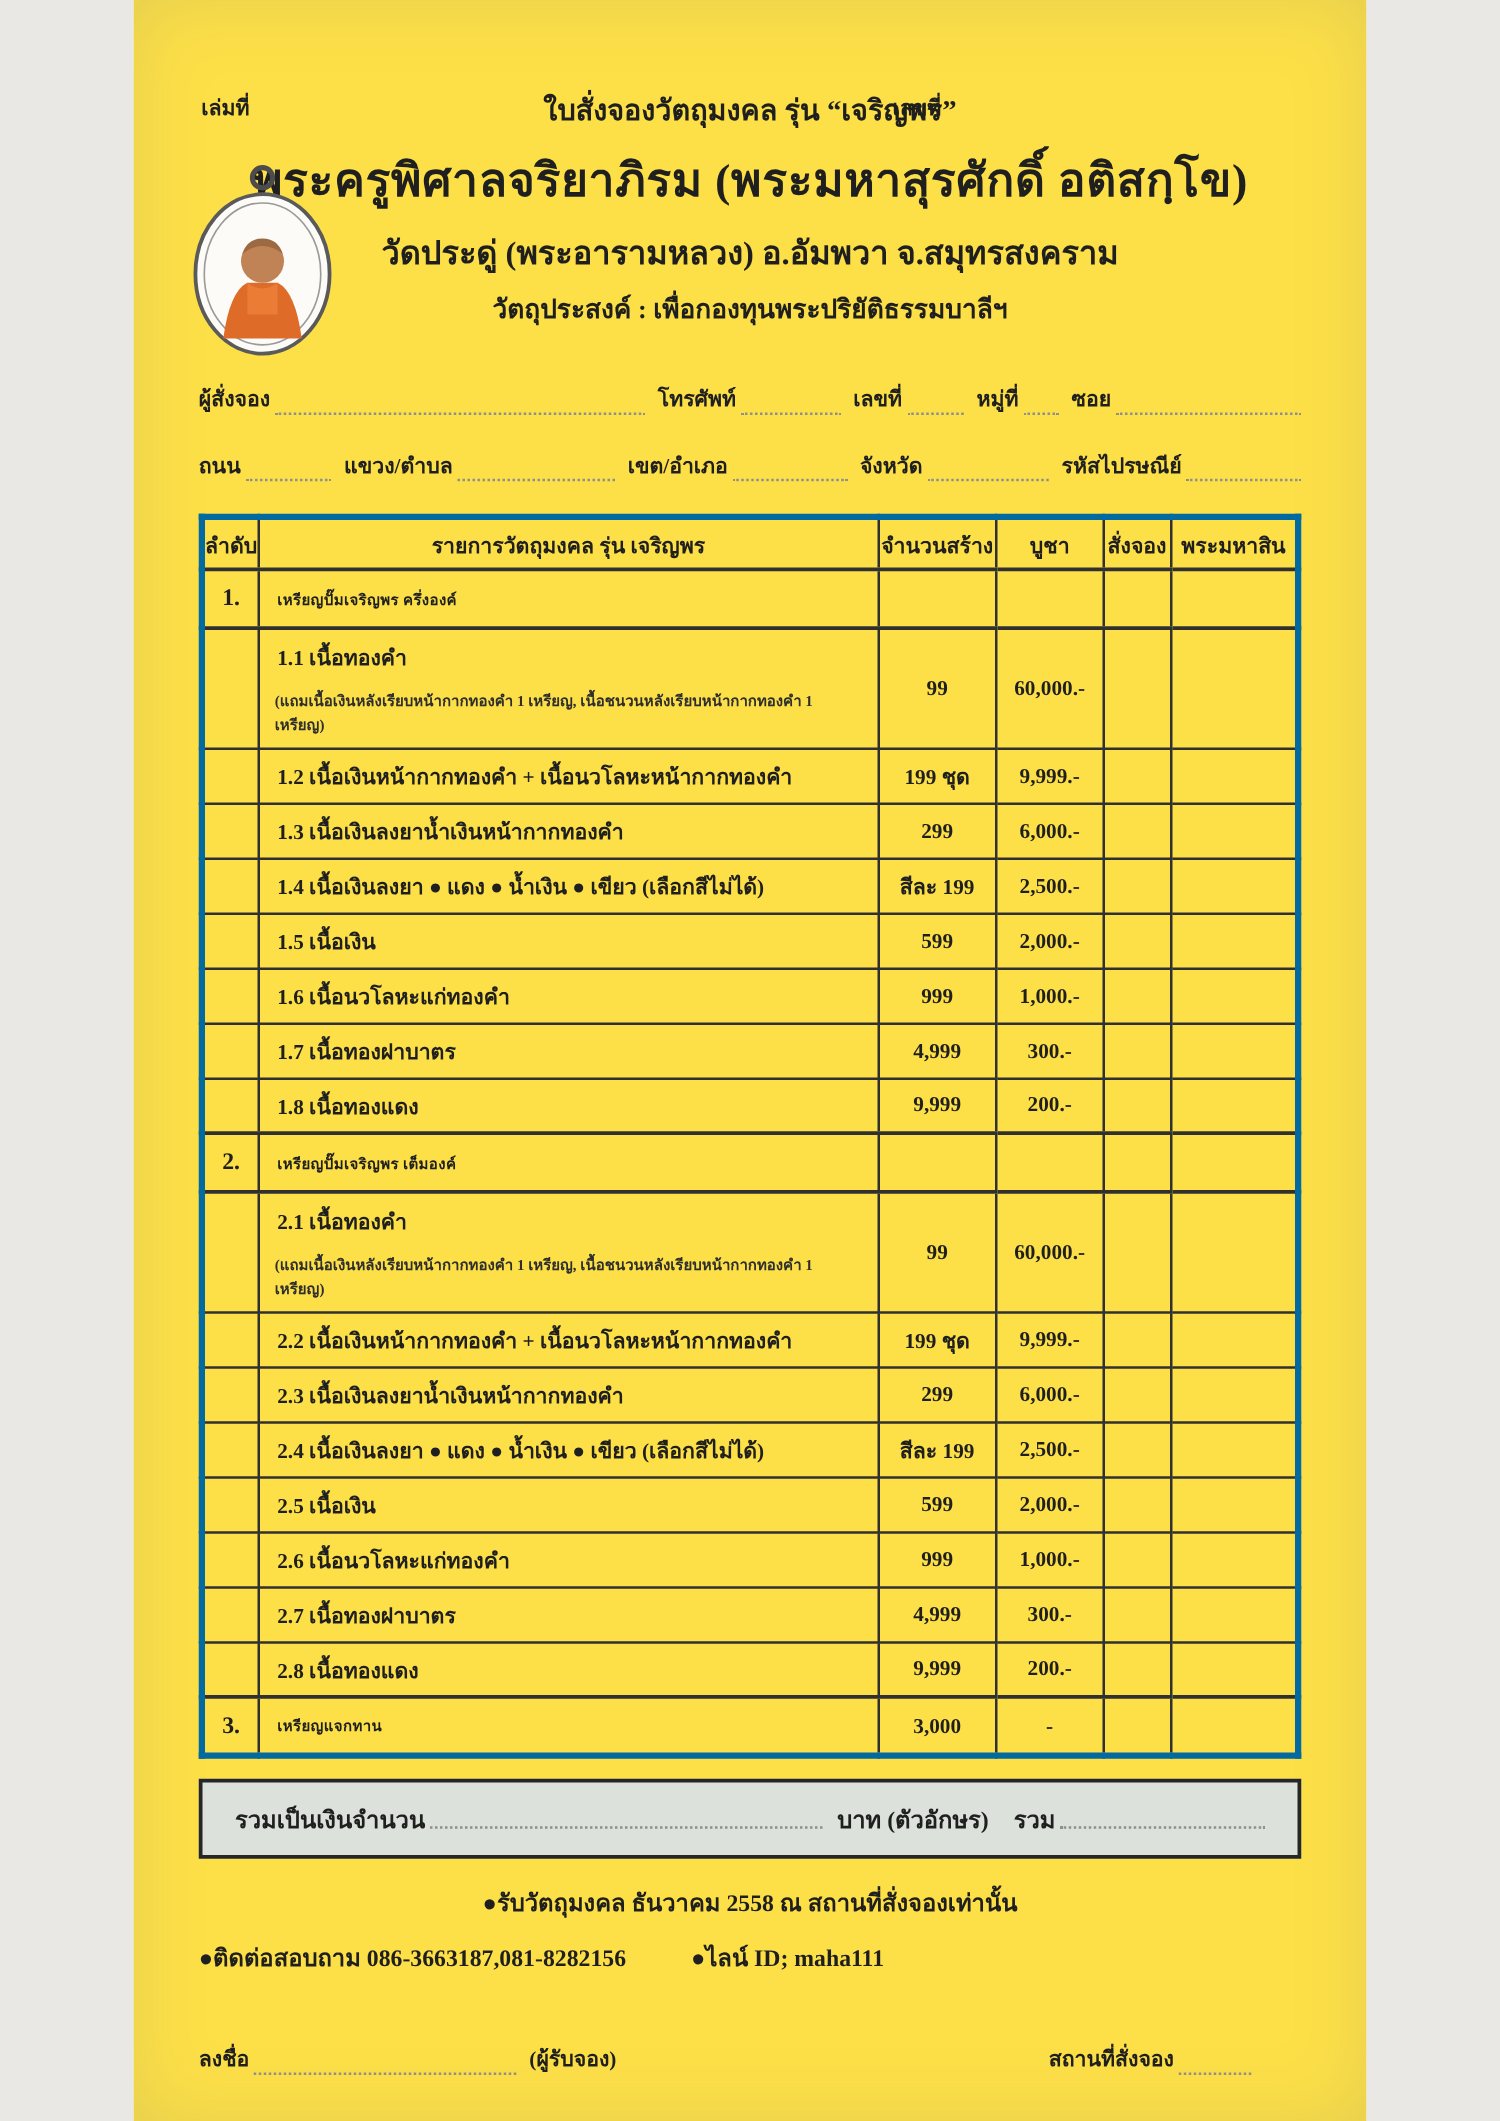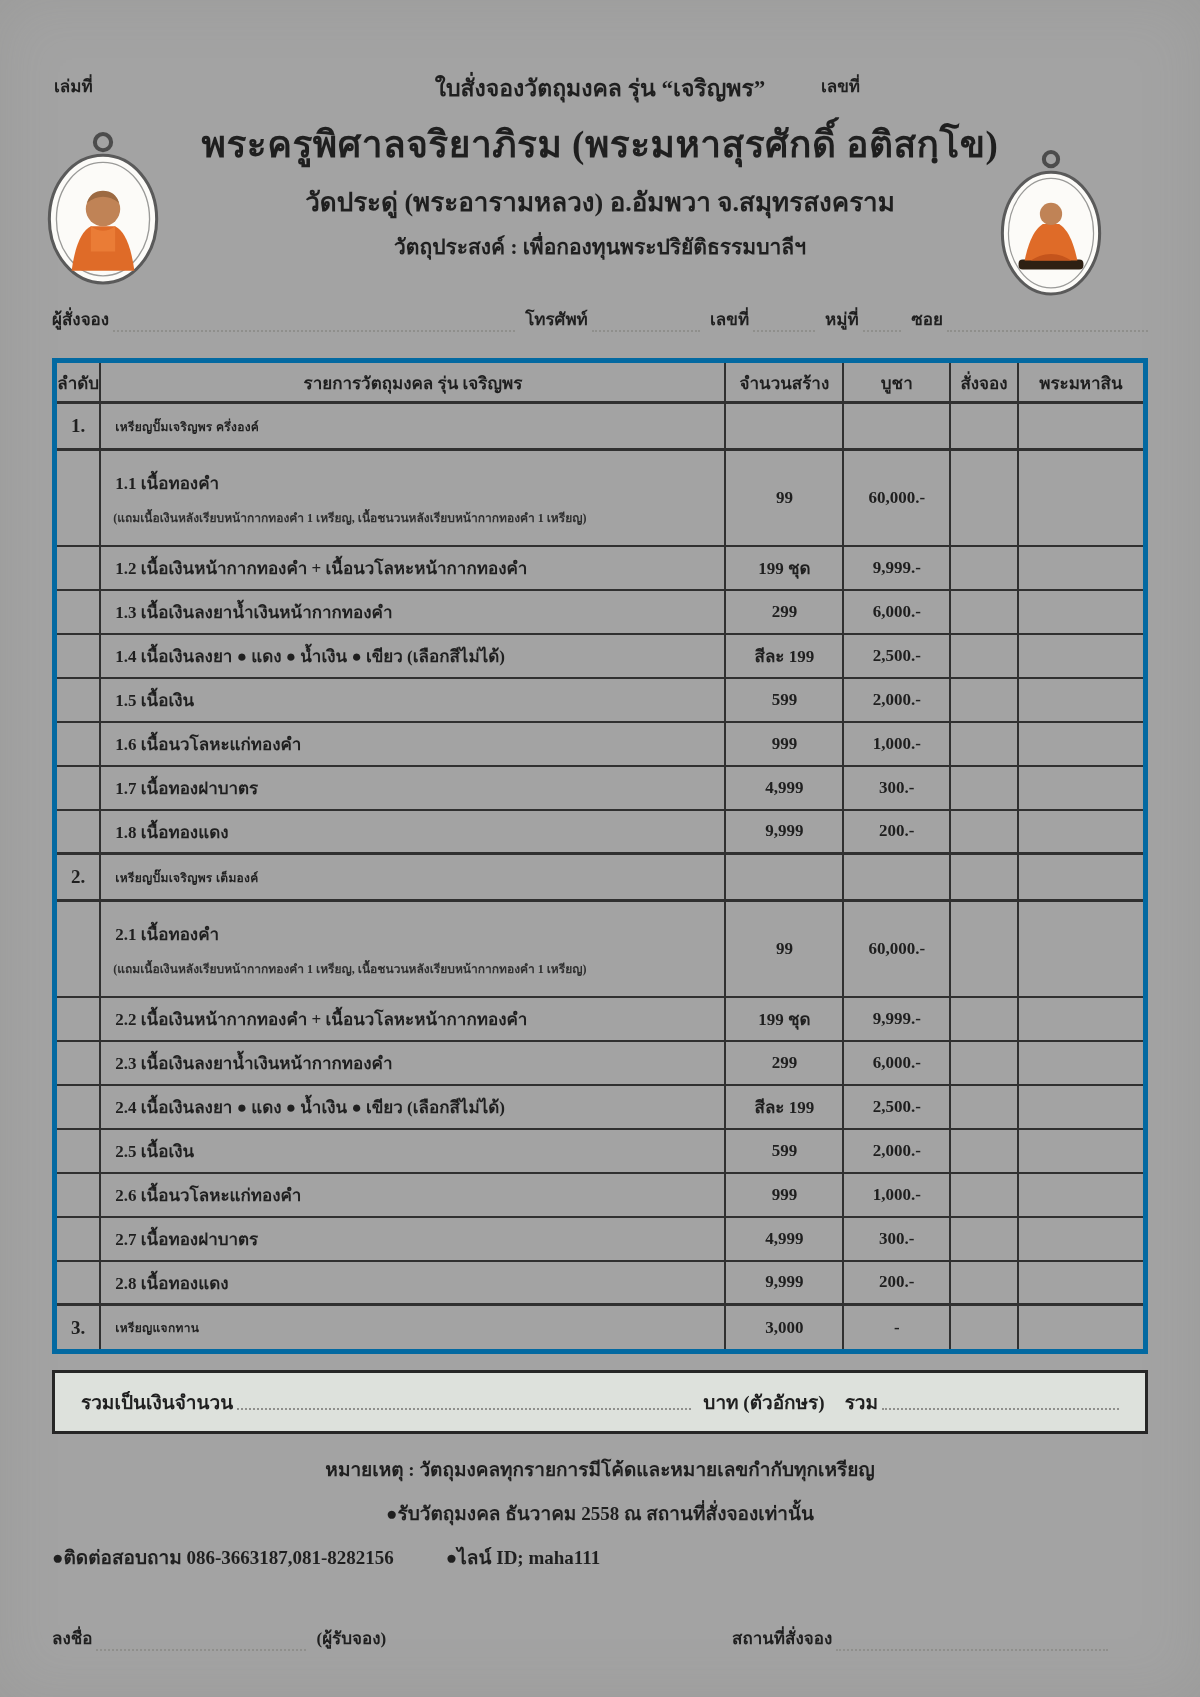--- a/index.html
+++ b/index.html
@@ -1,20 +1,20 @@
 <!DOCTYPE html>
 <html><head>
 <meta charset="utf-8">
 <style>
   * { box-sizing: border-box; margin: 0; padding: 0; }
   html, body { background: #e9e8e4; }
   body { font-family: "Liberation Serif", "DejaVu Serif", serif; color: #1f1f1f; }
   .page {
-    position: relative; width: 1200px; height: 1697px; margin: 0 auto;
-    background: #a3a3a3; padding: 70px 52px 30px; overflow: hidden;
+    position: relative; width: 986px; height: 1697px; margin: 0 auto;
+    background: #fde047; padding: 70px 52px 30px; overflow: hidden;
     box-shadow: inset 0 0 60px rgba(120,120,115,.18);
   }
   
   .top-line { position: relative; height: 30px; }
   .book-no { position: absolute; left: 2px; top: 2px; font-size: 17px; font-weight: 700; }
   .form-title { text-align: center; font-size: 23px; font-weight: 700; }
   .doc-no { position: absolute; right: 288px; top: 2px; font-size: 17px; font-weight: 700; }
   .monk-title { margin-top: 14px; text-align: center; font-size: 37px; font-weight: 700; letter-spacing: .5px; }
   .temple-line { margin-top: 8px; text-align: center; font-size: 26px; font-weight: 700; }
   .purpose-line { margin-top: 8px; text-align: center; font-size: 21px; font-weight: 700; }
@@ -106,20 +106,32 @@
       <span class="flabel">ผู้สั่งจอง</span>
       <span class="dots g52"></span>
       <span class="flabel">โทรศัพท์</span>
       <span class="dots g14"></span>
       <span class="flabel">เลขที่</span>
       <span class="dots g08"></span>
       <span class="flabel">หมู่ที่</span>
       <span class="dots g05"></span>
       <span class="flabel">ซอย</span>
       <span class="dots g26"></span>
+    </div>
+    <div class="fields-row">
+      <span class="flabel">ถนน</span>
+      <span class="dots g12"></span>
+      <span class="flabel">แขวง/ตำบล</span>
+      <span class="dots g22"></span>
+      <span class="flabel">เขต/อำเภอ</span>
+      <span class="dots g16"></span>
+      <span class="flabel">จังหวัด</span>
+      <span class="dots g17"></span>
+      <span class="flabel">รหัสไปรษณีย์</span>
+      <span class="dots g16e"></span>
     </div>
   </div>
 
   <table class="items">
     <colgroup>
       <col style="width:4.2%">
         <col style="width:57.3%">
         <col style="width:10.8%">
       <col style="width:9.8%">
         <col style="width:6.2%">
@@ -333,21 +345,20 @@
 
   <div class="summary">
     <span class="flabel">รวมเป็นเงินจำนวน</span>
     <span class="dots s-dots1"></span>
     <span class="flabel baht-label">บาท (ตัวอักษร)</span>
     <span class="flabel">รวม</span>
     <span class="dots s-dots2"></span>
   </div>
 
   <div class="notes">
-    <div class="note-line">หมายเหตุ : วัตถุมงคลทุกรายการมีโค้ดและหมายเลขกำกับทุกเหรียญ</div>
     <div class="note-line">●รับวัตถุมงคล ธันวาคม 2558 ณ สถานที่สั่งจองเท่านั้น</div>
     <div class="note-line split">
       <span>●ติดต่อสอบถาม 086-3663187,081-8282156</span>
       <span>●ไลน์ ID; maha111</span>
     </div>
   </div>
 
   <div class="sign-row">
     <div class="sign-left">
       <span class="flabel">ลงชื่อ</span>

